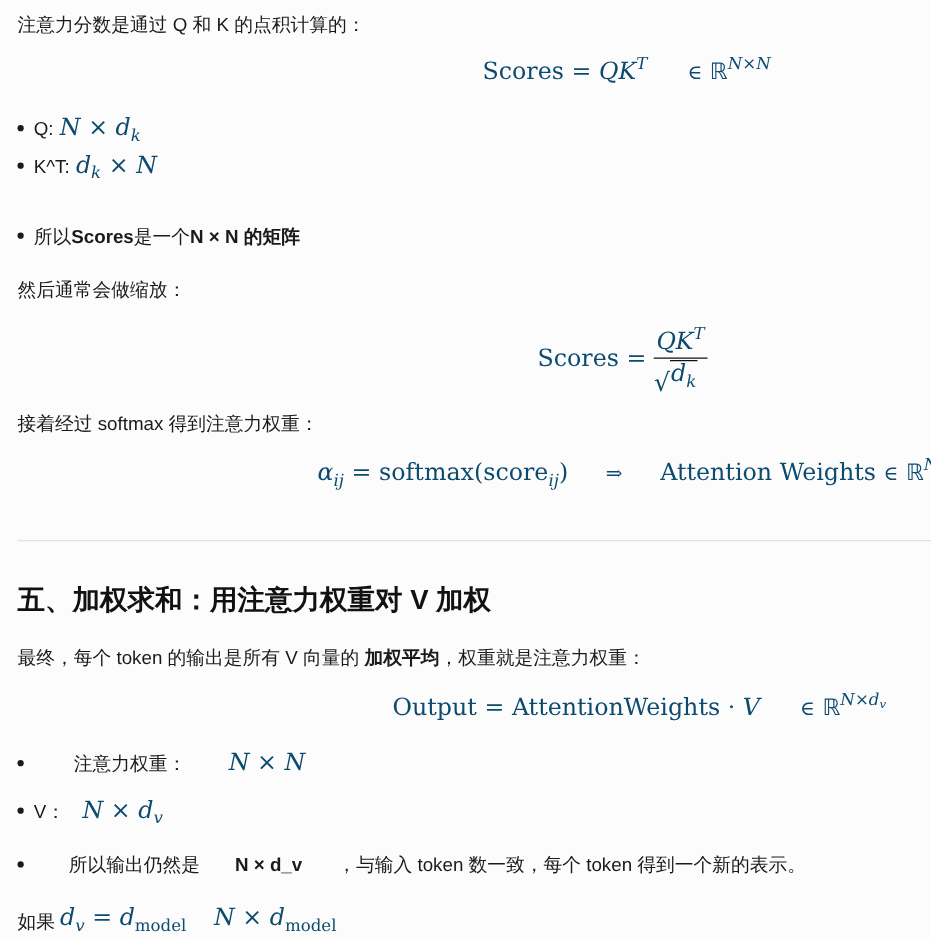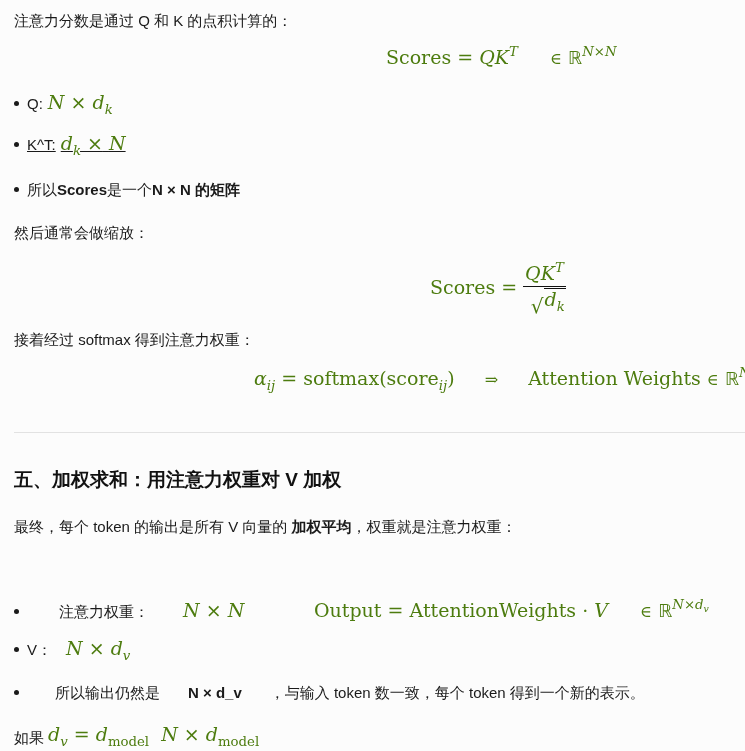--- a/index.html
+++ b/index.html
@@ -13,30 +13,30 @@
       overflow: hidden;
       position: relative;
       font-family: "Liberation Sans", "DejaVu Sans", sans-serif;
       color: #1a1a1a;
       font-size: 15px;
     }
     .abs { position: absolute; white-space: nowrap; }
     .p { left: 14px; font-size: 15px; line-height: 20px; }
     .bullet-row { left: 14px; font-size: 15px; line-height: 20px; display: flex; align-items: baseline; }
     .bullet-dot { display: inline-block; width: 5px; height: 5px; border-radius: 50%; background: #1a1a1a; margin-right: 8px; position: relative; top: -3px; }
-    .math { font-family: "DejaVu Serif", "Liberation Serif", serif; font-size: 19px; color: #4d7c0f; }
+    .math { font-family: "DejaVu Serif", "Liberation Serif", serif; font-size: 19px; color: #0c4a6e; }
     .mi { font-style: italic; }
     .mrm { font-style: normal; }
     .sub { font-size: 0.7em; vertical-align: -0.35em; }
     .sup { font-size: 0.7em; vertical-align: 0.6em; }
     .bb { font-family: "DejaVu Sans", sans-serif; font-size: 0.95em; }
     b { font-weight: 700; }
     .divider { position: absolute; left: 14px; right: 0; top: 432px; height: 1px; background: #e2e2e2; }
-    .h2 { left: 14px; font-size: 19px; font-weight: 700; line-height: 26px; color: #111; }
-    .frac { display: inline-flex; flex-direction: column; align-items: flex-end; vertical-align: middle; margin-left: 6px; }
+    .h2 { left: 14px; font-size: 22px; font-weight: 700; line-height: 26px; color: #111; }
+    .frac { display: inline-flex; flex-direction: column; align-items: flex-start; vertical-align: middle; margin-left: 6px; }
     .frac .num { padding: 0 2px 2px 2px; border-bottom: 1.3px solid #111; line-height: 22px; }
     .frac .den { line-height: 22px; padding-top: 1px; }
     .sqrt { display: inline-flex; align-items: flex-end; }
     .sqrt .rad { font-size: 20px; }
     .sqrt .under { border-top: 1.3px solid #111; padding: 0 1px; line-height: 20px; }
   </style>
 </head>
 <body>
 
 <div class="abs p" style="top:11px;">注意力分数是通过 Q 和 K 的点积计算的：</div>
@@ -53,21 +53,21 @@
 <div class="abs bullet-row" style="top:92px;">
   <span class="bullet-dot"></span>
   <span>Q:</span>
   <span class="math" style="margin-left:5px;">
     <span class="mi">N</span>
     <span>×</span>
     <span class="mi">d</span><span class="sub mi">k</span>
   </span>
 </div>
 
-<div class="abs bullet-row" style="top:133px;text-decoration:underline;">
+<div class="abs bullet-row" style="top:122px;">
   <span class="bullet-dot"></span>
   <span>K^T:</span>
   <span class="math" style="margin-left:5px;">
     <span class="mi">d</span><span class="sub mi">k</span>
     <span>×</span>
     <span class="mi">N</span>
   </span>
 </div>
 
 <div class="abs bullet-row" style="top:180px;">
@@ -107,21 +107,21 @@
 </div>
 
 <div class="divider"></div>
 
 <div class="abs h2" style="top:467px;">五、加权求和：用注意力权重对 V 加权</div>
 
 <div class="abs p" style="top:517px;">
   <span>最终，每个 token 的输出是所有 V 向量的 </span><b>加权平均</b><span>，权重就是注意力权重：</span>
 </div>
 
-<div class="abs math" style="left:314px; top:553px;margin-top:44px;">
+<div class="abs math" style="left:314px; top:553px;">
   <span class="mrm">Output</span>
   <span>=</span>
   <span class="mrm">AttentionWeights</span>
   <span>·</span>
   <span class="mi">V</span>
   <span style="display:inline-block;width:20px;"></span>
   <span style="font-size:16px;">∈</span>
   <span class="bb">ℝ</span><span class="sup mi"><span>N×d</span><span style="font-size:0.7em;vertical-align:-0.3em;">v</span></span>
 </div>
 
@@ -152,18 +152,18 @@
   <span>，与输入 token 数一致，每个 token 得到一个新的表示。</span>
 </div>
 
 <div class="abs p" style="top:724px; display:flex; align-items:center;">
   <span>如果 </span>
   <span class="math" style="margin:0 4px;">
     <span class="mi">d</span><span class="sub mi">v</span>
     <span>=</span>
     <span class="mi">d</span><span class="sub mrm">model</span>
   </span>
-  <span class="math" style="margin:0 8px;">
+  <span class="math" style="margin:0 18px;">
     <span class="mi">N</span>
     <span>×</span>
     <span class="mi">d</span><span class="sub mrm">model</span>
   </span>
 </div>
 
 </body></html>

